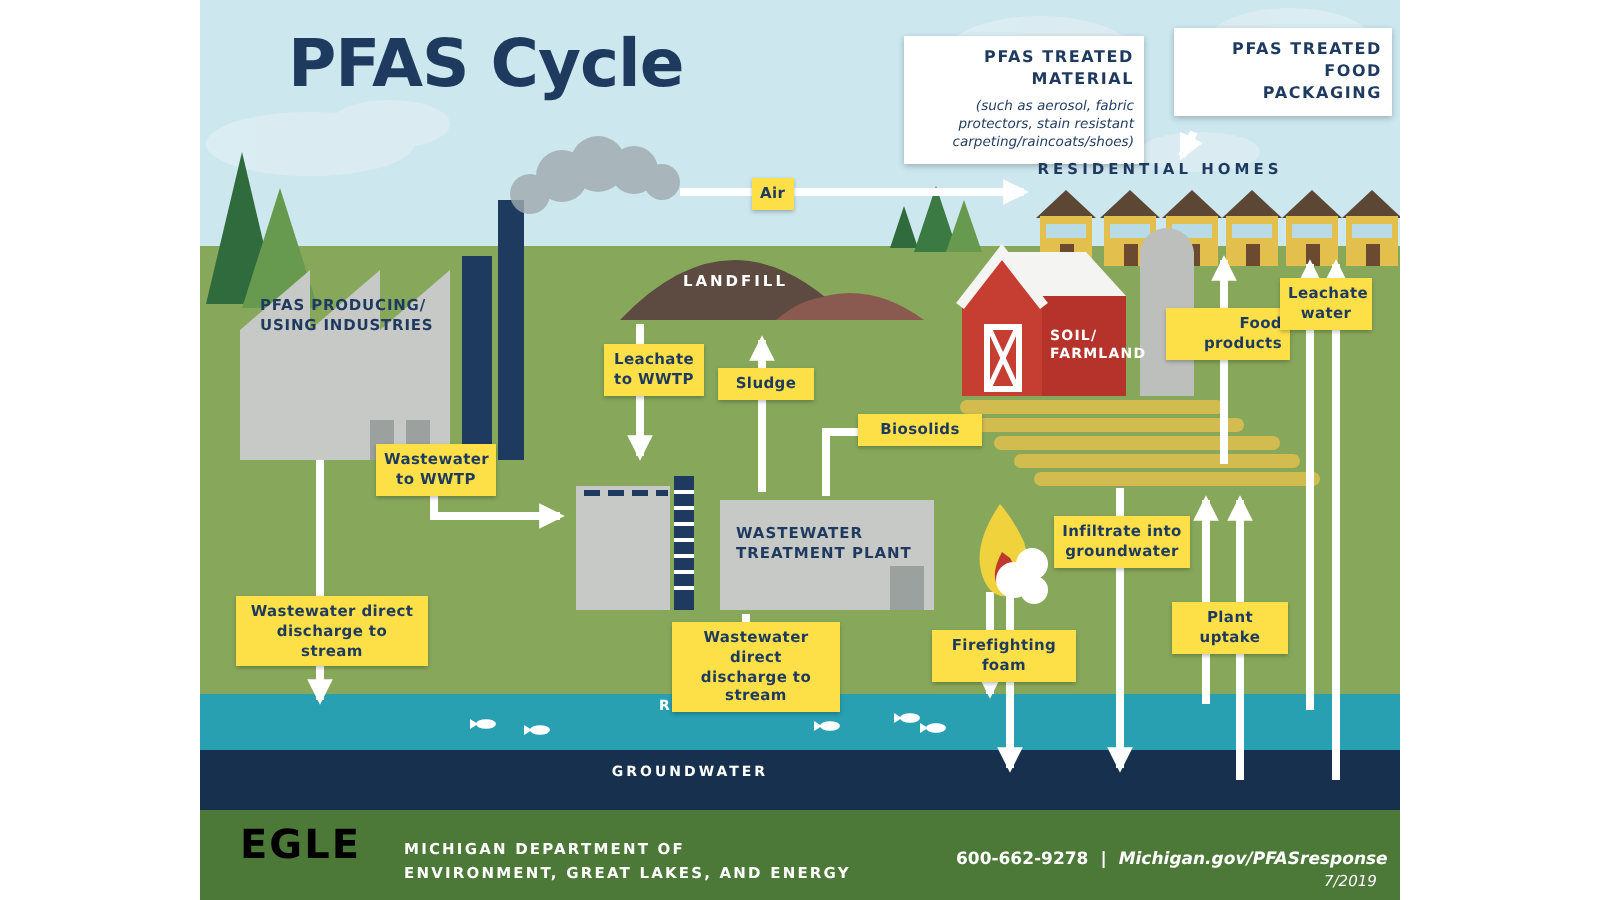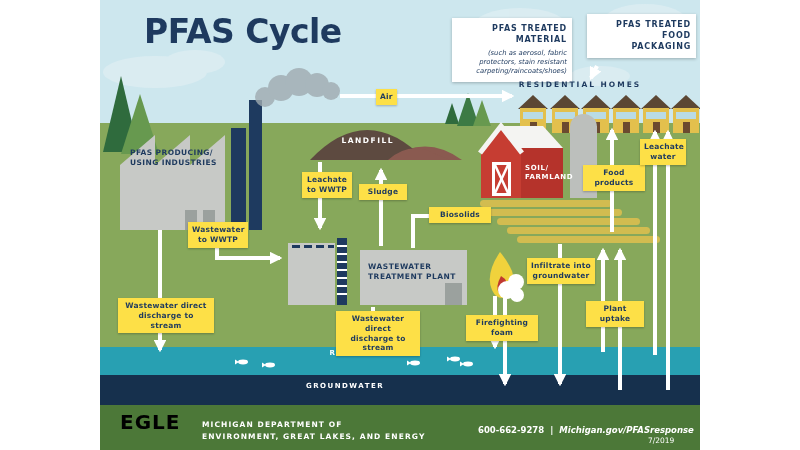--- a/index.html
+++ b/index.html
@@ -21,21 +21,21 @@
   .topbox .h{font-size:8px;font-weight:bold;letter-spacing:.8px;line-height:1.35;}
   .topbox .s{font-size:6.8px;font-style:italic;margin-top:3px;line-height:1.35;}
   svg.scene{position:absolute;left:0;top:0;z-index:1;}
   .footer-logo{position:absolute;left:20px;top:410px;color:#000000;font-size:20px;
                font-weight:bold;letter-spacing:1px;z-index:5;}
   .footer-dept{position:absolute;left:102px;top:419px;color:#fff;font-size:7.5px;
                font-weight:bold;letter-spacing:1.1px;line-height:1.55;z-index:5;}
   .footer-contact{position:absolute;left:378px;top:425px;color:#fff;font-size:8.5px;
                   font-weight:bold;z-index:5;display:flex;gap:6px;}
   .footer-contact .url{font-style:italic;}
-  .footer-date{position:absolute;left:548px;top:436px;color:#fff;font-size:7.5px;z-index:5;}
+  .footer-date{position:absolute;left:562px;top:436px;color:#fff;font-size:7.5px;z-index:5;font-style:italic;}
 </style>
 </head>
 <body>
 
 <div class="page">
  <div class="diagram">
 
   <svg class="scene" width="600" height="450" viewBox="0 0 600 450">
     <defs>
       <marker id="ah" viewBox="0 0 8 8" refX="6.5" refY="4" markerWidth="3.2" markerHeight="3.2" orient="auto-start-reverse">
@@ -256,21 +256,21 @@
   <div class="lbl pre" style="left:202px;top:172px;width:42px;">Leachate
 to WWTP</div>
   <div class="lbl" style="left:259px;top:184px;width:40px;">Sludge</div>
   <div class="lbl" style="left:329px;top:207px;width:54px;">Biosolids</div>
   <div class="lbl pre" style="left:236px;top:311px;width:76px;">Wastewater direct
 discharge to stream</div>
   <div class="lbl" style="left:366px;top:315px;width:64px;">Firefighting foam</div>
   <div class="lbl pre" style="left:427px;top:258px;width:60px;">Infiltrate into
 groundwater</div>
   <div class="lbl" style="left:486px;top:301px;width:50px;">Plant uptake</div>
-  <div class="lbl" style="left:483px;top:165px;width:54px;">Food products</div>
+  <div class="lbl" style="left:483px;top:154px;width:54px;text-align:right;">Food products</div>
   <div class="lbl pre" style="left:540px;top:139px;width:38px;">Leachate
 water</div>
 
   <div class="footer-logo">EGLE</div>
   <div class="footer-dept pre">MICHIGAN DEPARTMENT OF
 ENVIRONMENT, GREAT LAKES, AND ENERGY</div>
   <div class="footer-contact">
     <span>600-662-9278</span>
     <span>|</span>
     <span class="url">Michigan.gov/PFASresponse</span>

